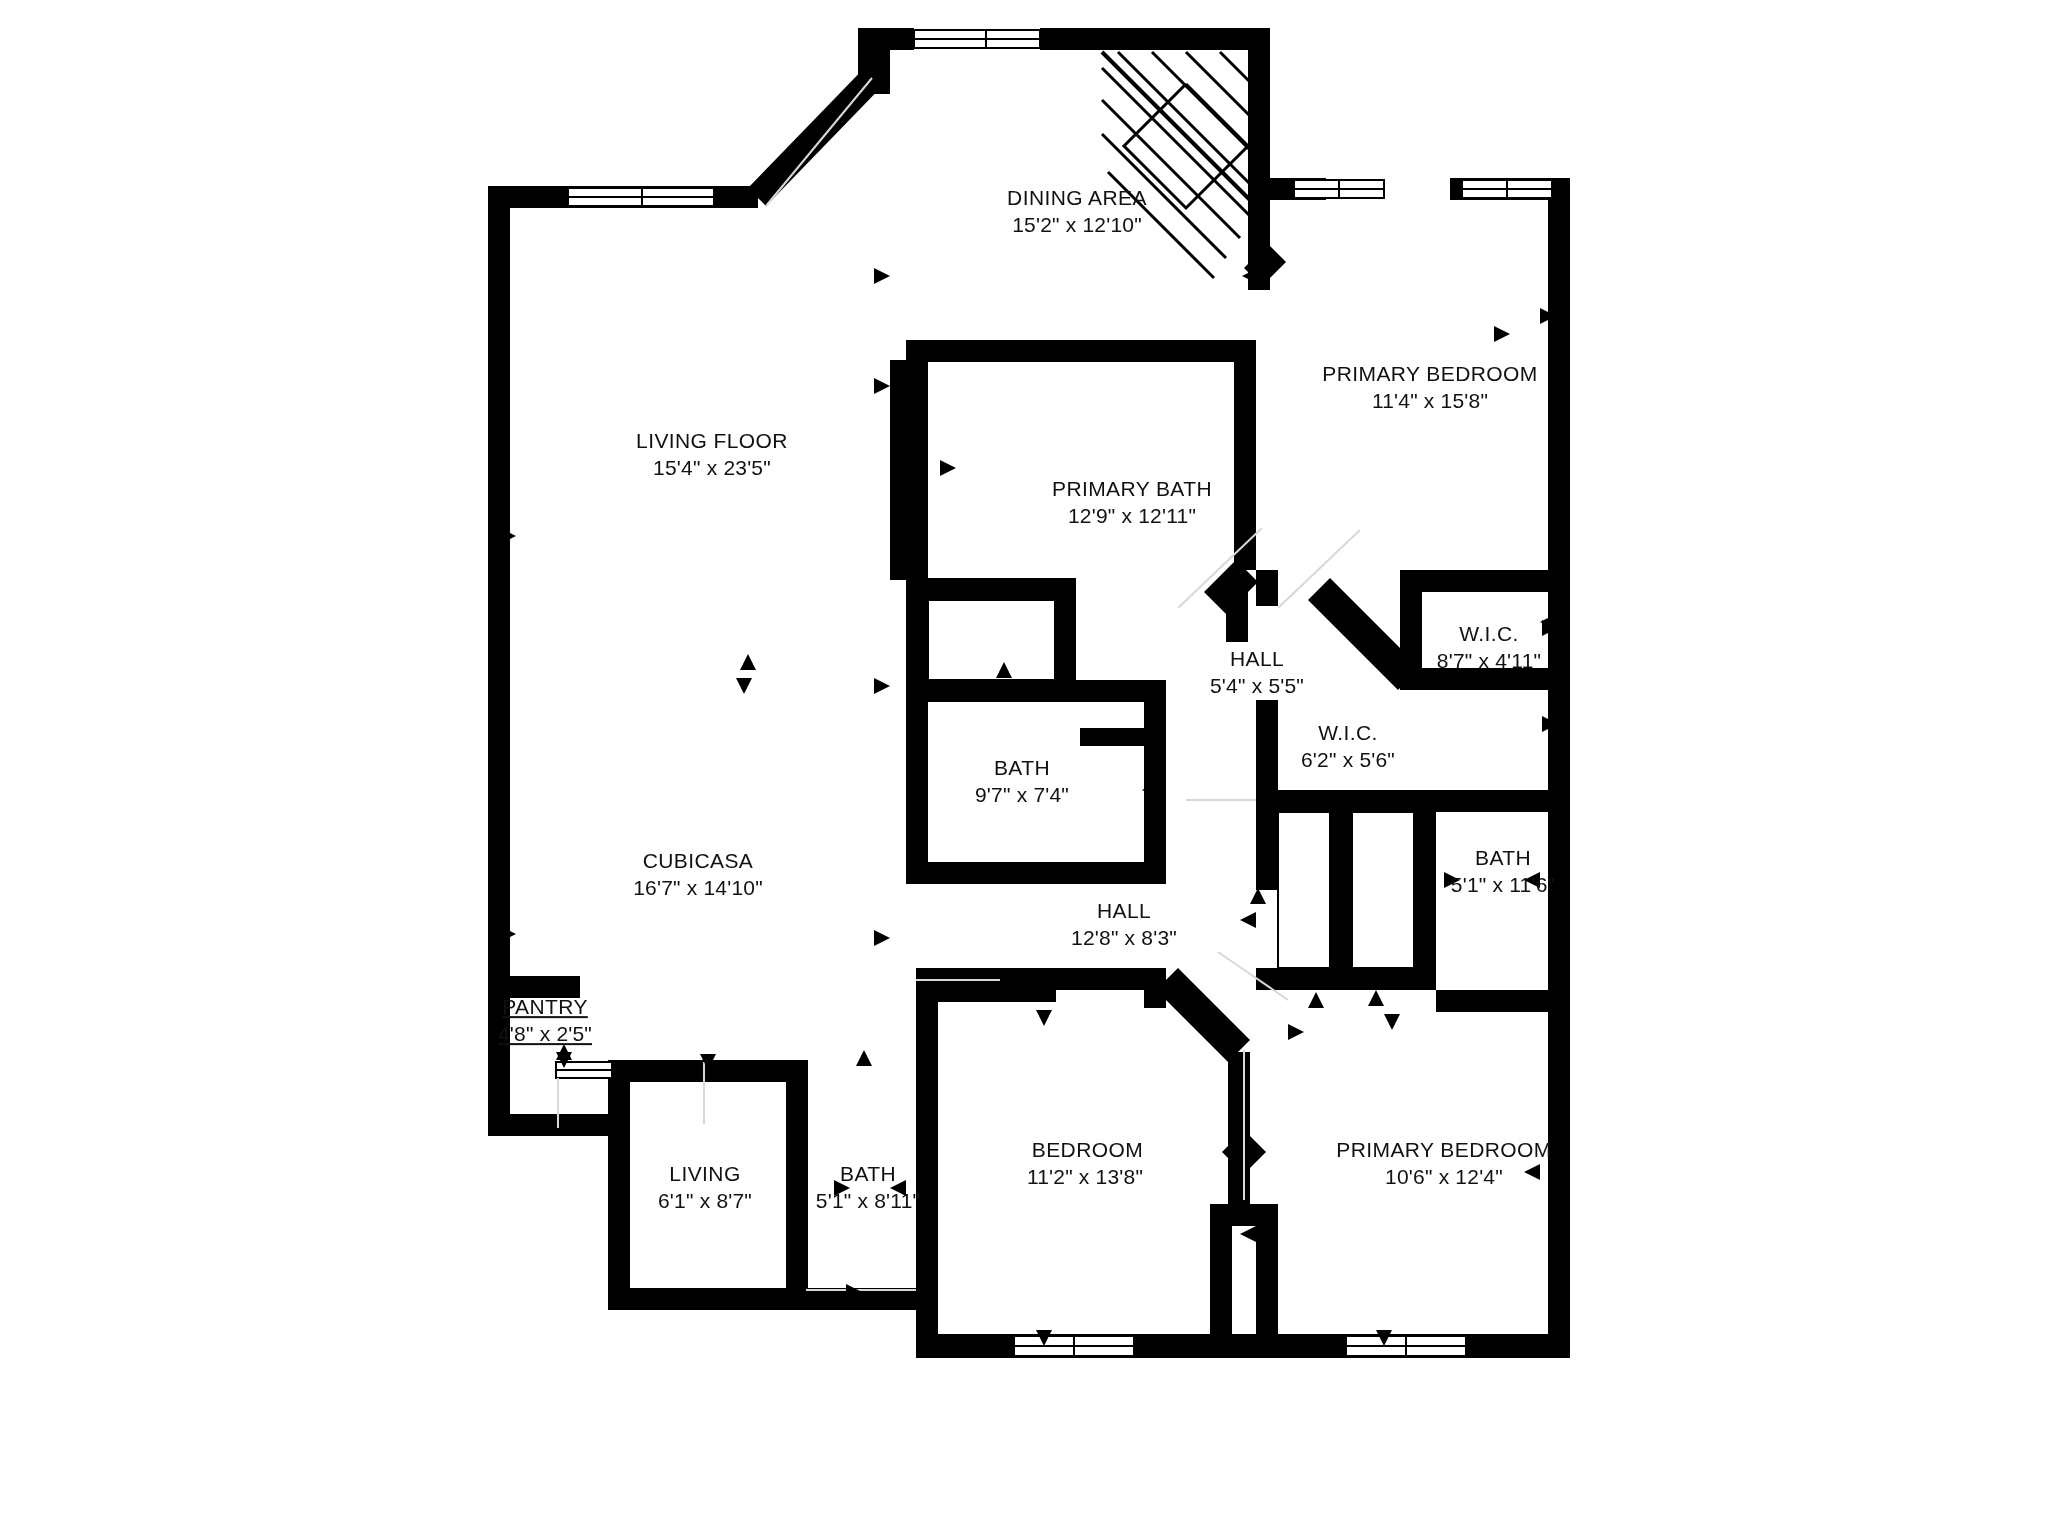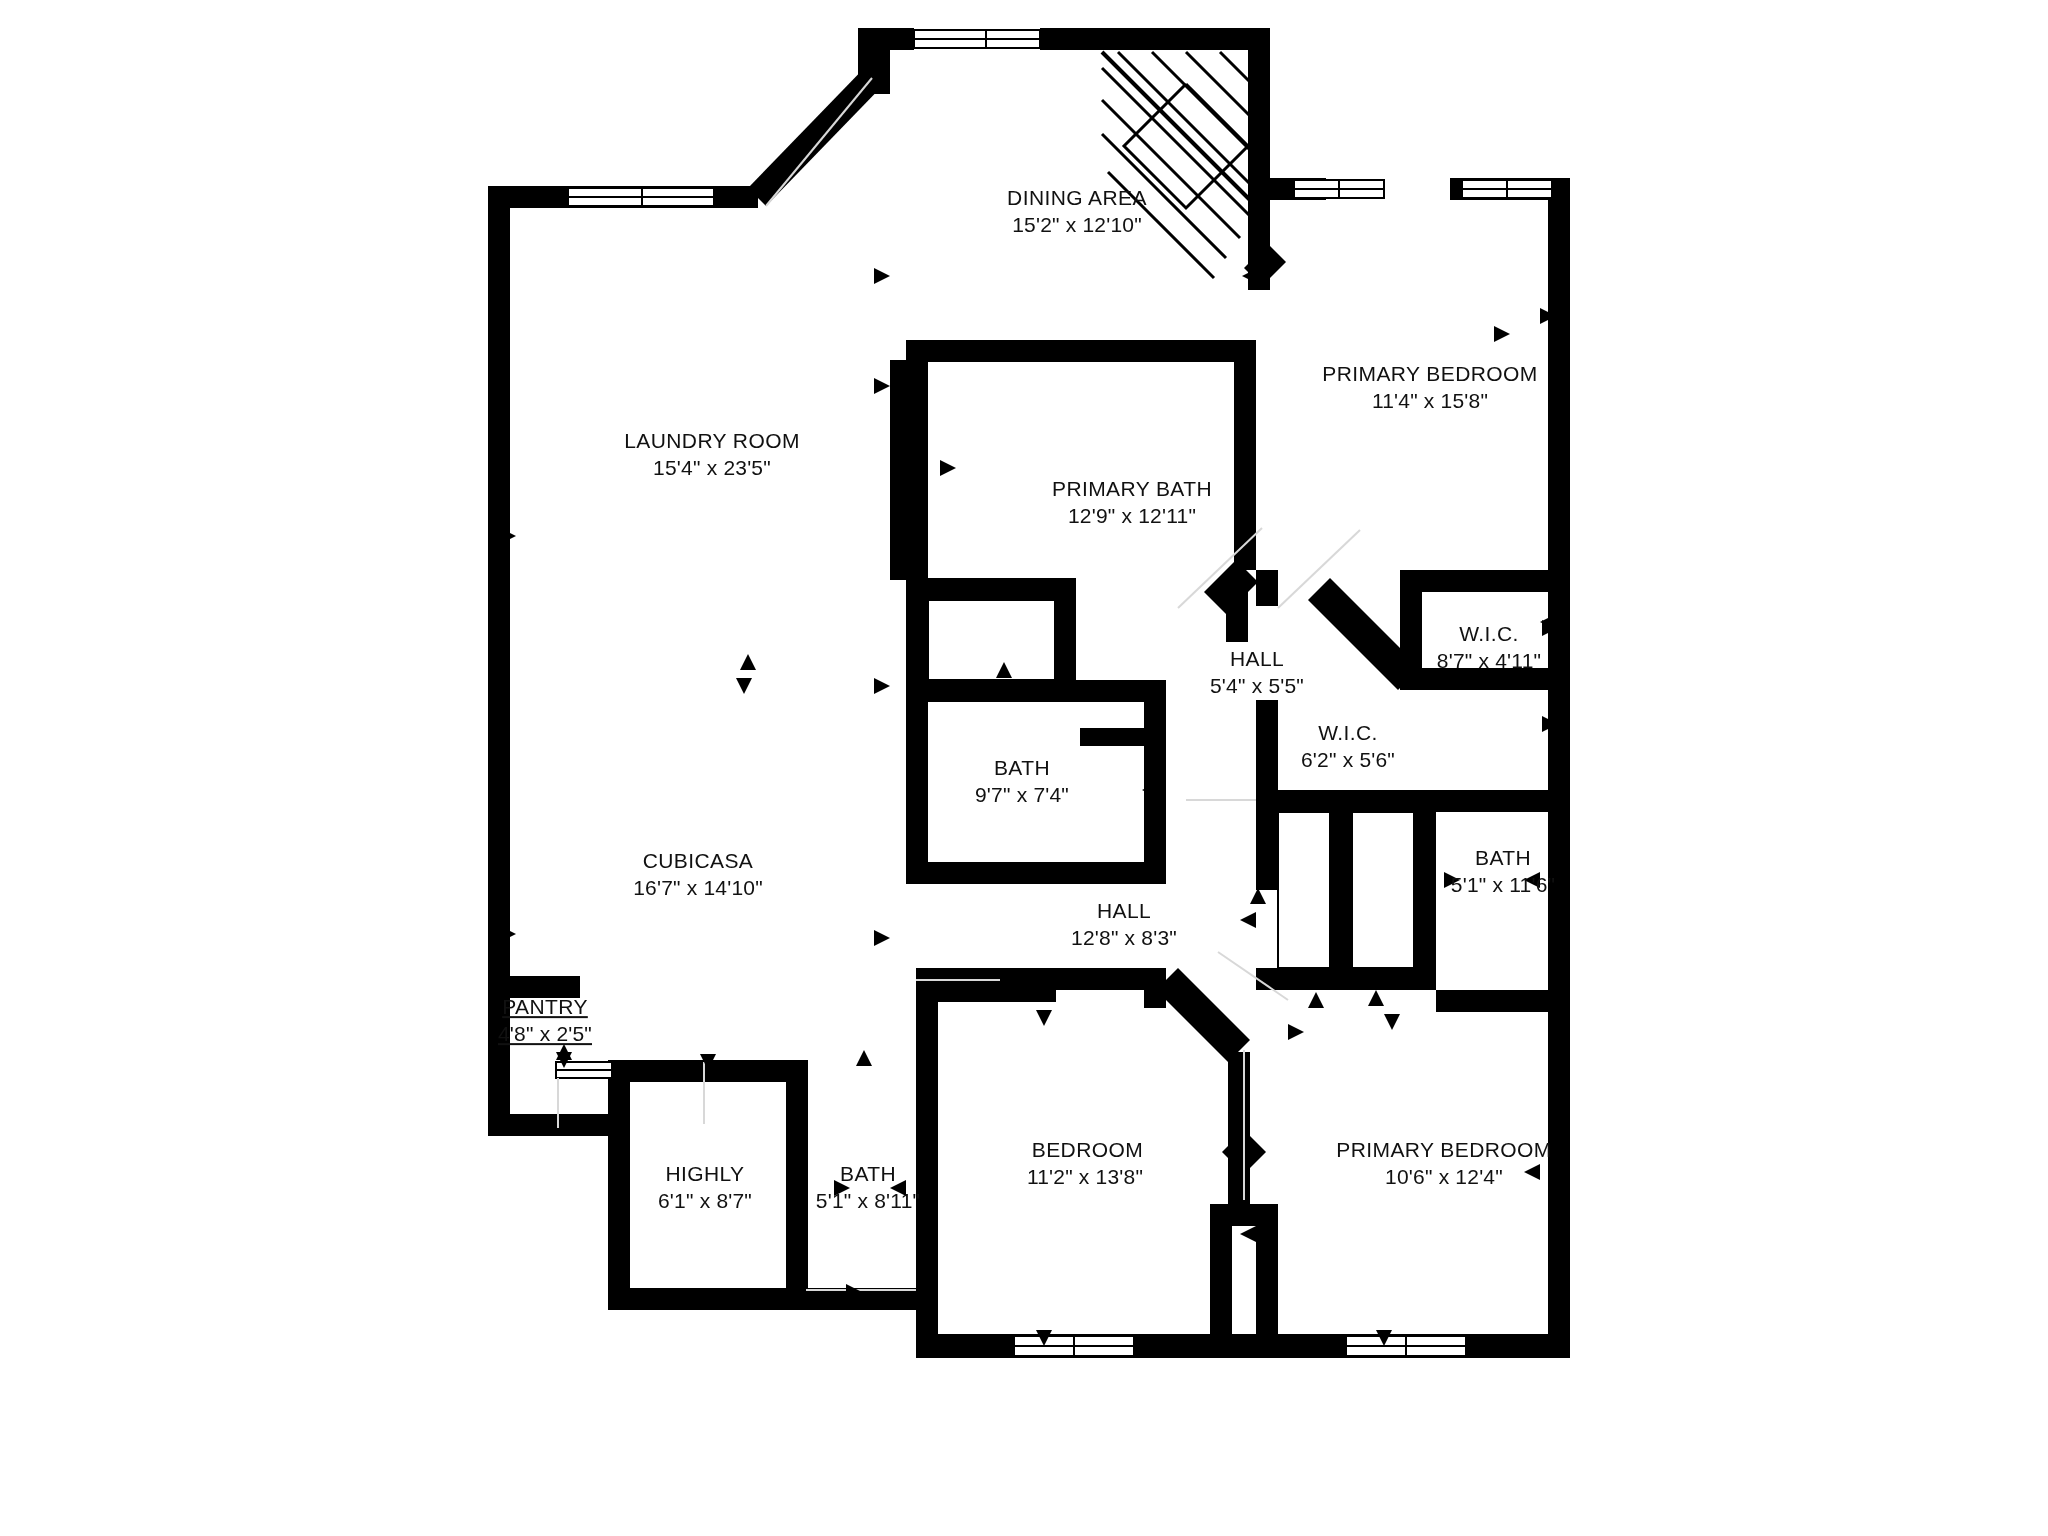--- a/index.html
+++ b/index.html
@@ -277,21 +277,21 @@
     </g>
 
   </svg>
 
   <div class="room-label" style="left:1077px; top:212px;">
     <span class="rl-name">DINING AREA</span>
     <span class="rl-dims">15'2" x 12'10"</span>
   </div>
 
   <div class="room-label" style="left:712px; top:455px;">
-    <span class="rl-name">LAUNDRY ROOM</span>
+    <span class="rl-name">LIVING FLOOR</span>
     <span class="rl-dims">15'4" x 23'5"</span>
   </div>
 
   <div class="room-label" style="left:1430px; top:388px;">
     <span class="rl-name">PRIMARY BEDROOM</span>
     <span class="rl-dims">11'4" x 15'8"</span>
   </div>
 
   <div class="room-label" style="left:1132px; top:503px;">
     <span class="rl-name">PRIMARY BATH</span>
@@ -337,21 +337,21 @@
     <span class="rl-name">PANTRY</span>
     <span class="rl-dims">4'8" x 2'5"</span>
   </div>
 
   <div class="room-label" style="left:868px; top:1188px;">
     <span class="rl-name">BATH</span>
     <span class="rl-dims">5'1" x 8'11"</span>
   </div>
 
   <div class="room-label" style="left:705px; top:1188px;">
-    <span class="rl-name">HIGHLY</span>
+    <span class="rl-name">LIVING</span>
     <span class="rl-dims">6'1" x 8'7"</span>
   </div>
 
   <div class="room-label" style="left:1085px; top:1164px;text-align:right;">
     <span class="rl-name">BEDROOM</span>
     <span class="rl-dims">11'2" x 13'8"</span>
   </div>
 
   <div class="room-label" style="left:1444px; top:1164px;">
     <span class="rl-name">PRIMARY BEDROOM</span>

